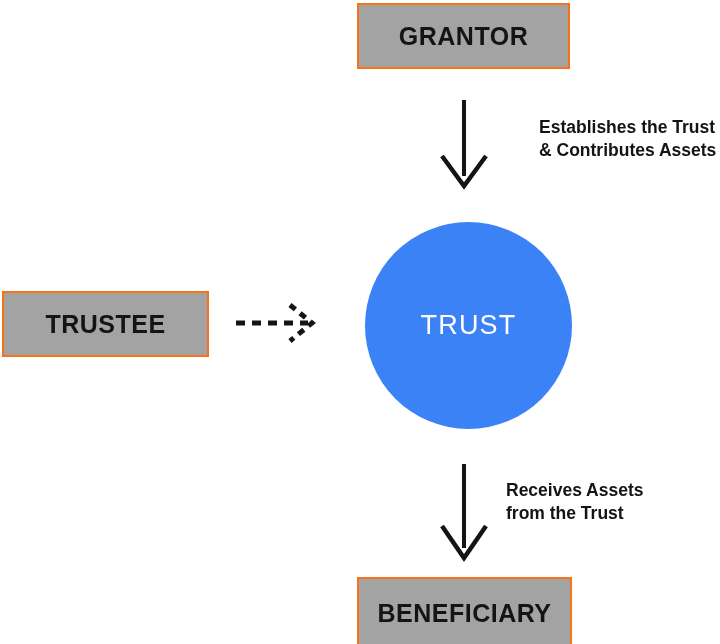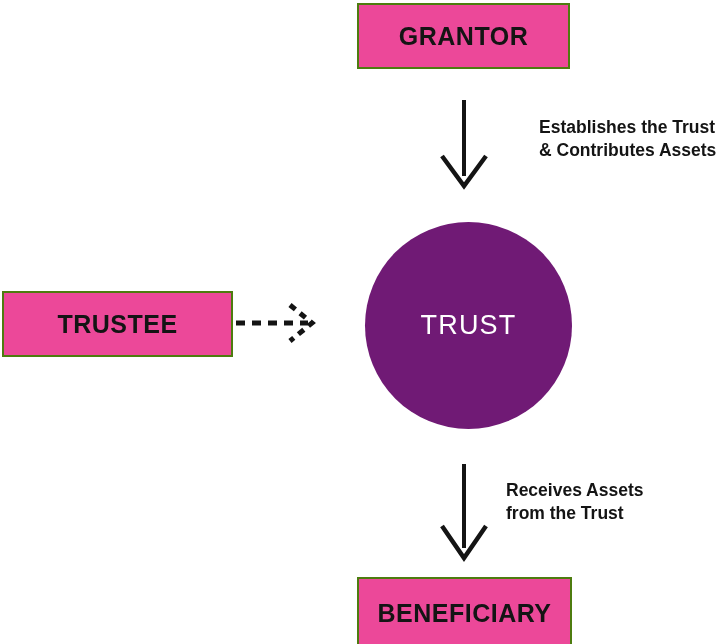--- a/index.html
+++ b/index.html
@@ -15,47 +15,47 @@
     width: 720px;
     height: 644px;
     background: #ffffff;
     overflow: hidden;
   }
 
   
   .entity-box {
     position: absolute;
     box-sizing: border-box;
-    border: 2px solid #4d7c0f;
-    background: #ec4899;
+    border: 2px solid #f97316;
+    background: #a3a3a3;
     display: flex;
     align-items: center;
     justify-content: center;
   }
   .entity-label {
     font-size: 25px;
     font-weight: bold;
     letter-spacing: 0.5px;
     color: #141414;
     white-space: nowrap;
   }
 
   #box-grantor    { left: 357px; top: 3px;   width: 213px; height: 66px; }
-  #box-trustee    { left: 2px;   top: 291px; width: 231px; height: 66px; }
+  #box-trustee    { left: 2px;   top: 291px; width: 207px; height: 66px; }
   #box-beneficiary{ left: 357px; top: 577px; width: 215px; height: 72px; }
 
   
   #trust-circle {
     position: absolute;
     left: 365px;
     top: 222px;
     width: 207px;
     height: 207px;
     border-radius: 50%;
-    background: #701a75;
+    background: #3b82f6;
     display: flex;
     align-items: center;
     justify-content: center;
   }
   #trust-circle .circle-label {
     color: #ffffff;
     font-size: 27px;
     font-weight: normal;
     letter-spacing: 1.2px;
   }

